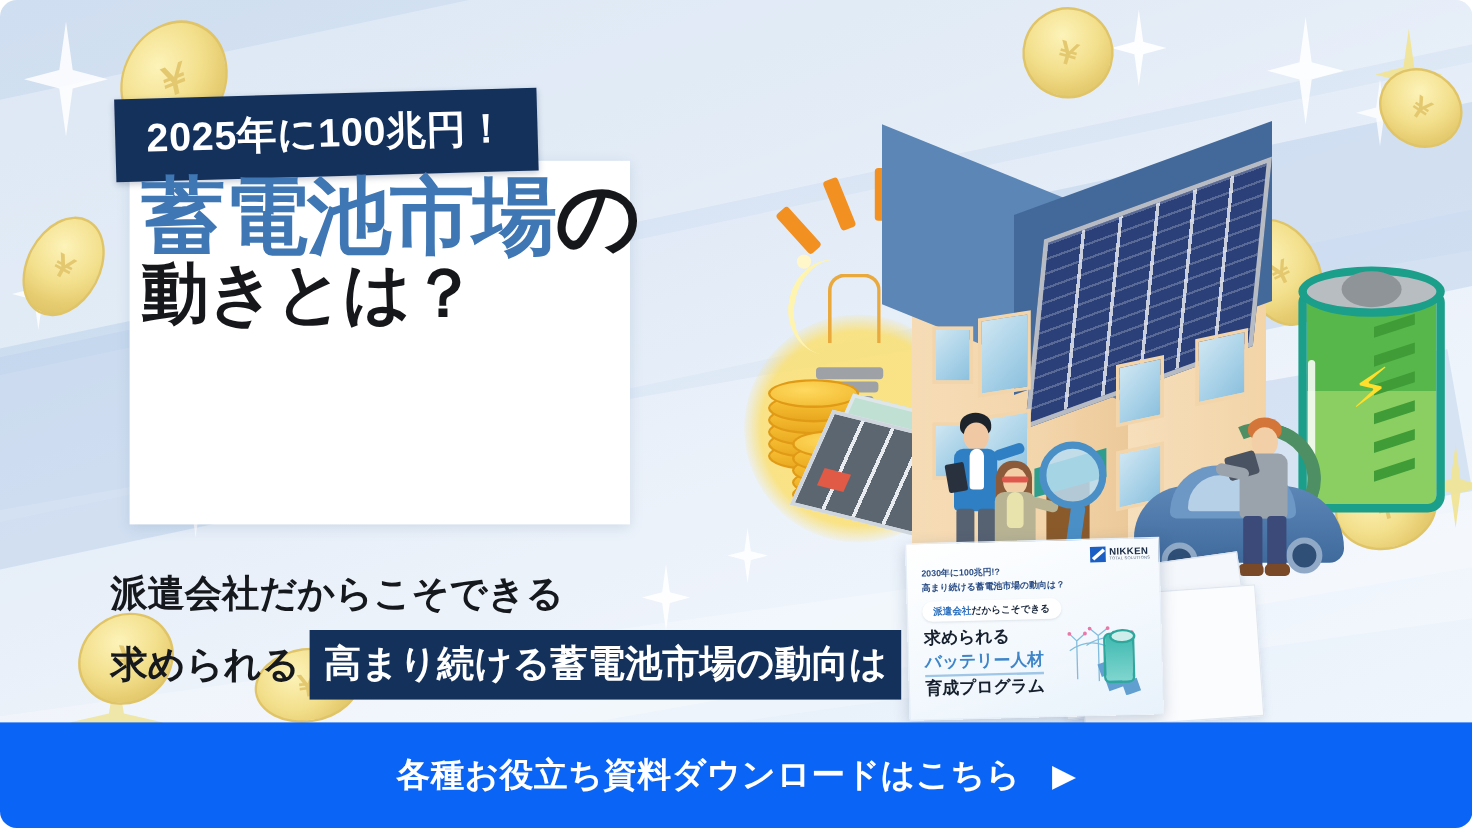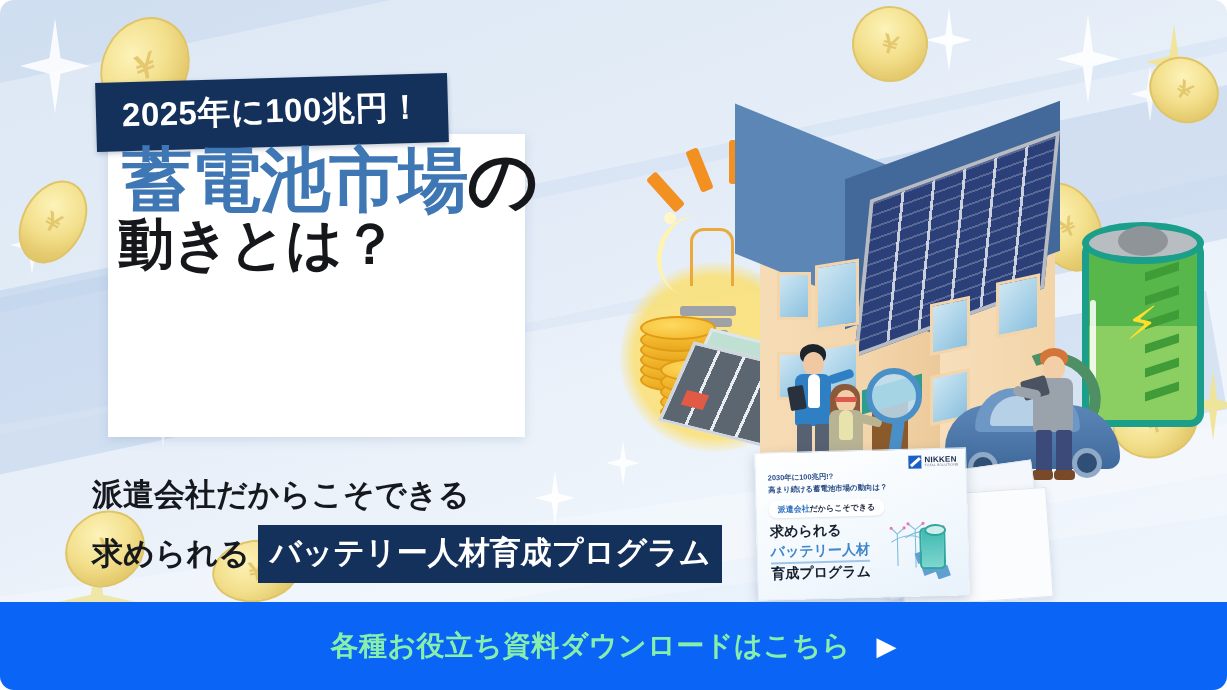--- a/index.html
+++ b/index.html
@@ -59,42 +59,42 @@
   .white-panel{
     position:absolute; left:108px; top:134px; width:417px; height:303px;
     background:#ffffff; box-shadow:0 3px 10px rgba(90,120,160,.18);
   }
   .headline{
     position:absolute; left:118px; top:146px; width:420px;
     line-height:.98; font-weight:700; letter-spacing:-1px;
   }
   .headline .ln{ display:block; white-space:nowrap; }
   .ln1{ font-size:70px; color:#3f77b4; margin-bottom:2px; }
-  .ln2{ font-size:70px; margin-bottom:2px;text-align:right; }
+  .ln2{ font-size:70px; margin-bottom:2px; }
   .ln2 .blue{ color:#3f77b4; }
   .ln2 .dark{ color:#16171a; }
   .ln3{ font-size:56px; color:#16171a; }
 
   
   .subwrap{ position:absolute; left:92px; top:474px; }
   .sub1{ font-size:31px; font-weight:700; color:#15181c; letter-spacing:0px; margin-bottom:9px; }
   .sub2{ display:flex; align-items:center; gap:0px; }
   .sub2 .plain{ font-size:31px; font-weight:700; color:#15181c; margin-right:8px; }
   .sub2 .hl{
     font-size:31px; font-weight:700; color:#ffffff; background:#14315c;
     padding:7px 12px 9px 12px; white-space:nowrap;
   }
 
   
   .cta{
     position:absolute; left:0; bottom:0; width:1227px; height:88px;
     background:#0a64f5; display:flex; align-items:center; justify-content:center; gap:26px;
     cursor:pointer;
   }
-  .cta .cta-text{ color:#86efac; font-size:28px; font-weight:700; letter-spacing:.5px; }
+  .cta .cta-text{ color:#ffffff; font-size:28px; font-weight:700; letter-spacing:.5px; }
   .cta .cta-arrow{ color:#ffffff; font-size:26px; line-height:1; }
 
   .rays{ position:absolute; left:655px; top:140px; width:150px; height:80px; }
   .ray{ position:absolute; width:13px; height:44px; background:#f29021; border-radius:3px; }
 
   .bulb{ position:absolute; left:648px; top:196px; width:120px; height:120px; border-radius:50%;
     background:radial-gradient(circle at 35% 30%,#ffe israel 0%, #ffe05c 0%,#fbd23f 60%,#f4c42c 100%); }
   .bulb-glow{ position:absolute; left:664px; top:212px; width:12px; height:12px; border-radius:50%; background:#fff6c9; }
   .bulb-arc{ position:absolute; left:657px; top:216px; width:70px; height:80px;
     border-left:5px solid #fff3b0; border-radius:50%; transform:rotate(12deg); }
@@ -436,21 +436,21 @@
 
   <div class="headline">
     <span class="ln ln2"><span class="blue">蓄電池市場</span><span class="dark">の</span></span>
     <span class="ln ln3">動きとは？</span>
   </div>
 
   <div class="subwrap">
     <div class="sub1">派遣会社だからこそできる</div>
     <div class="sub2">
       <span class="plain">求められる</span>
-      <span class="hl">バッテリー人材育成プログラム</span>
+      <span class="hl">高まり続ける蓄電池市場の動向は</span>
     </div>
   </div>
 
   <div class="cta">
     <span class="cta-text">各種お役立ち資料ダウンロードはこちら</span>
     <span class="cta-arrow">▶</span>
   </div>
 
 </div>
 

